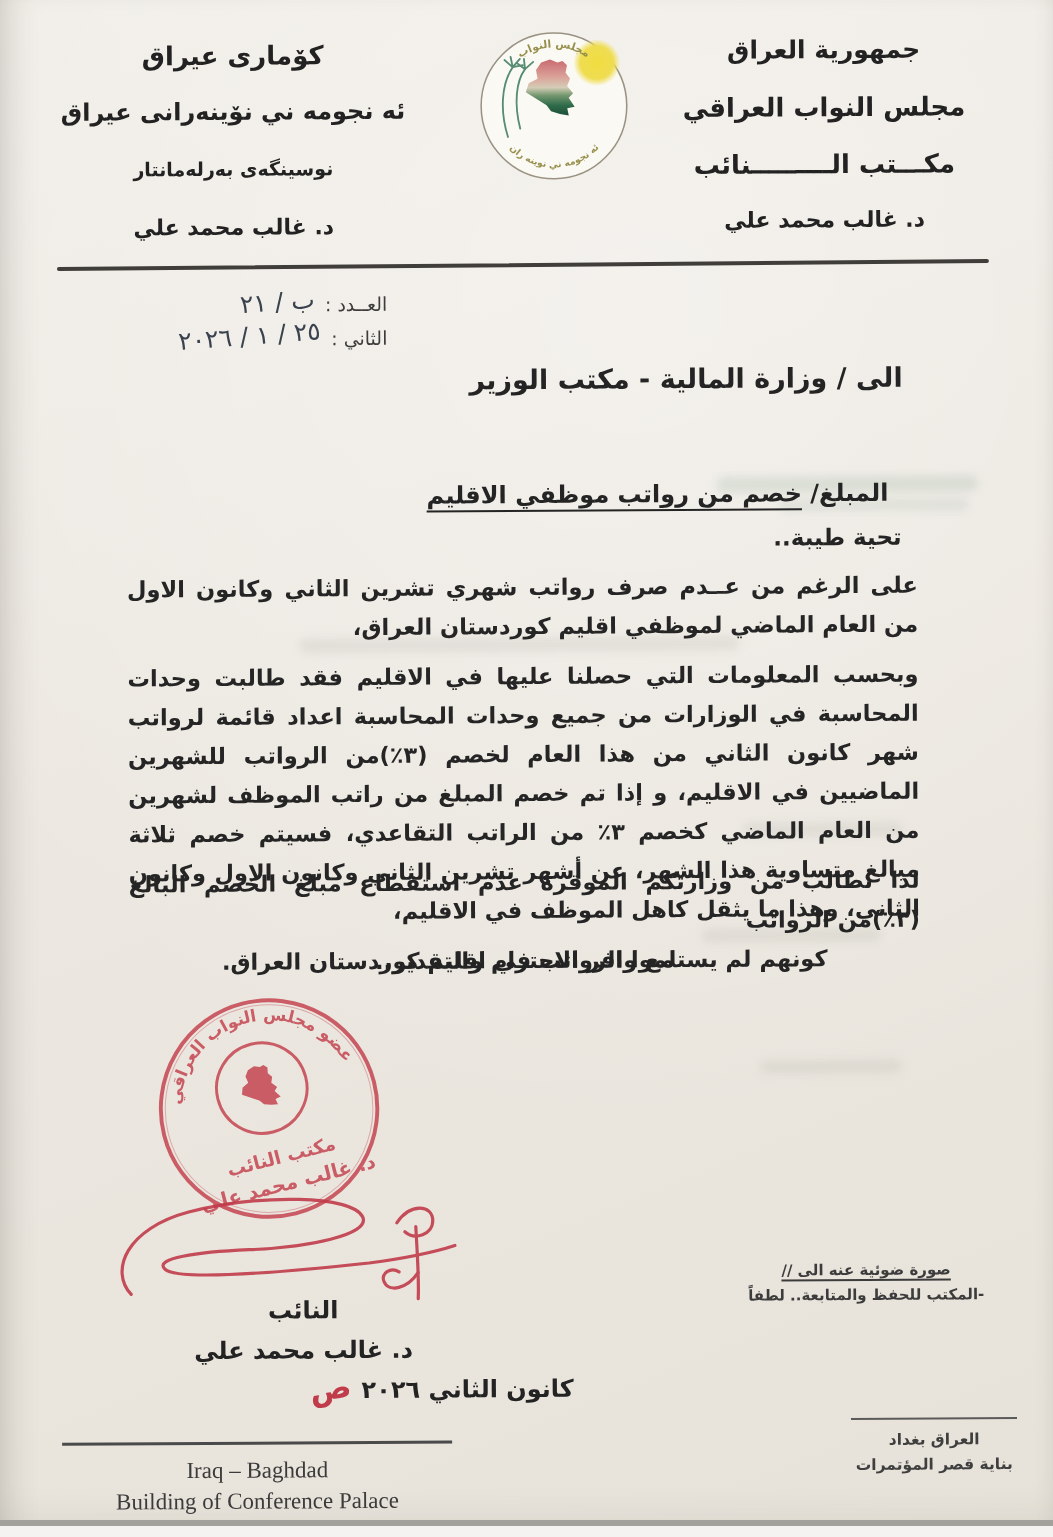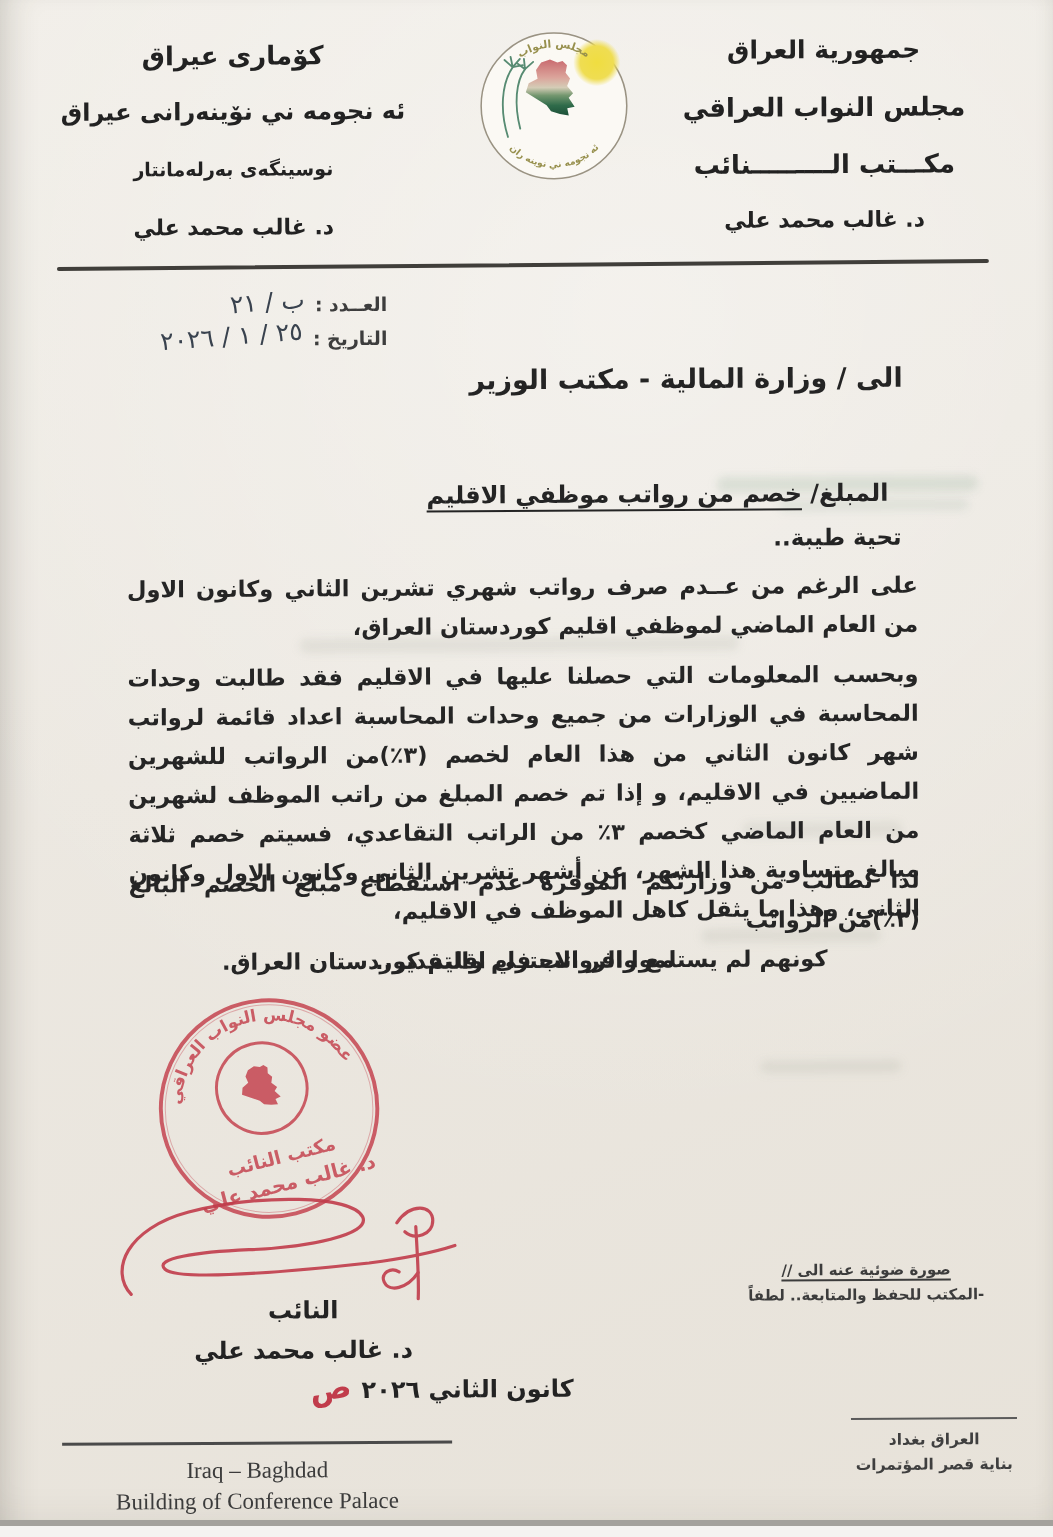--- a/index.html
+++ b/index.html
@@ -28,21 +28,21 @@
   .hdr-left .l1{font-size:26px; margin-bottom:20px;}
   .hdr-left .l2{font-size:24px; margin-bottom:21px;}
   .hdr-left .l3{font-size:19px; margin-bottom:23px;}
   .hdr-left .l4{font-size:22px;}
   .emblem{position:absolute; top:22px; left:481px; width:154px; height:162px;}
   .rule{position:absolute; top:263px; left:60px; width:932px; height:4px;
         background:#403e3a; border-radius:2px; transform:rotate(-0.15deg);}
   
   .ref{position:absolute; top:286px; left:88px; width:302px; direction:rtl;}
   .ref-row{display:flex; align-items:center; gap:10px; height:34px;}
-  .ref-label{font-size:19px; font-weight:700; color:#3d3d3d; white-space:nowrap;}
+  .ref-label{font-size:19px; font-weight:400; color:#3d3d3d; white-space:nowrap;}
   .hand{font-size:25px; font-weight:500; color:#39424e; display:inline-block;
         transform:rotate(-4deg) translateY(-3px); letter-spacing:2px; white-space:nowrap;}
   
   .to{position:absolute; top:364px; right:148px; direction:rtl; font-weight:bold; font-size:27px;}
   .subject{position:absolute; top:481px; right:163px; direction:rtl; font-weight:bold; font-size:24px;}
   .u{text-decoration:underline; text-decoration-thickness:2px; text-underline-offset:7px;}
   .greeting{position:absolute; top:526px; right:150px; direction:rtl; font-weight:bold; font-size:23px;}
   .para{position:absolute; left:128px; right:134px; direction:rtl; font-weight:bold;
         font-size:22.5px; line-height:39px; text-align:justify; color:#252525;}
   .p1{top:568px;}
@@ -148,21 +148,21 @@
     </svg>
 
     <div class="rule"></div>
 
     <div class="ref">
       <div class="ref-row">
         <span class="ref-label">العــدد :</span>
         <span class="hand">ب / ٢١</span>
       </div>
       <div class="ref-row">
-        <span class="ref-label">التاريخ :</span>
+        <span class="ref-label">الثاني :</span>
         <span class="hand">٢٥ ‏/‏ ١ ‏/‏ ٢٠٢٦</span>
       </div>
     </div>
 
     <div class="to">الى / وزارة المالية - مكتب الوزير</div>
 
     <div class="subject">
       <span>المبلغ/ </span><span class="u">خصم من رواتب موظفي الاقليم</span>
     </div>
 

